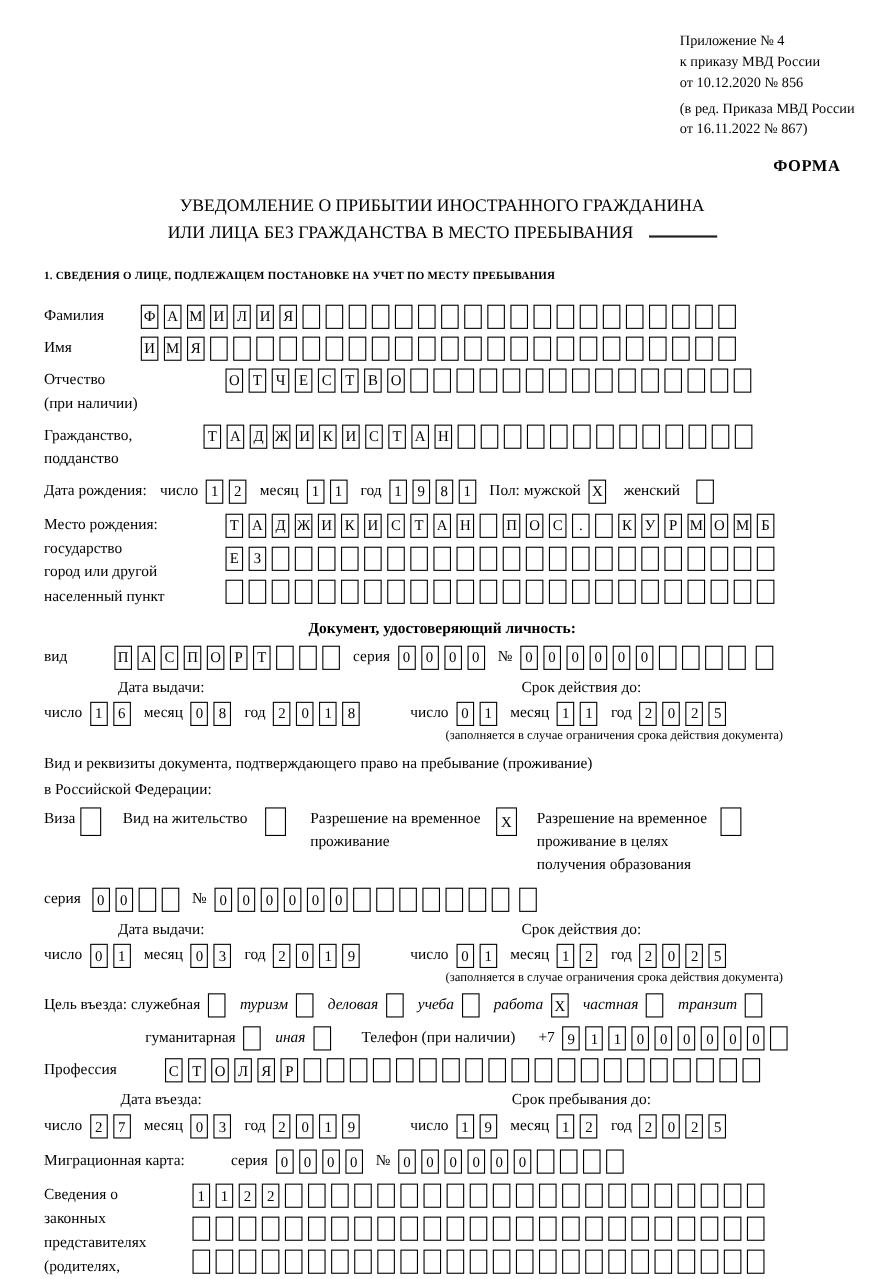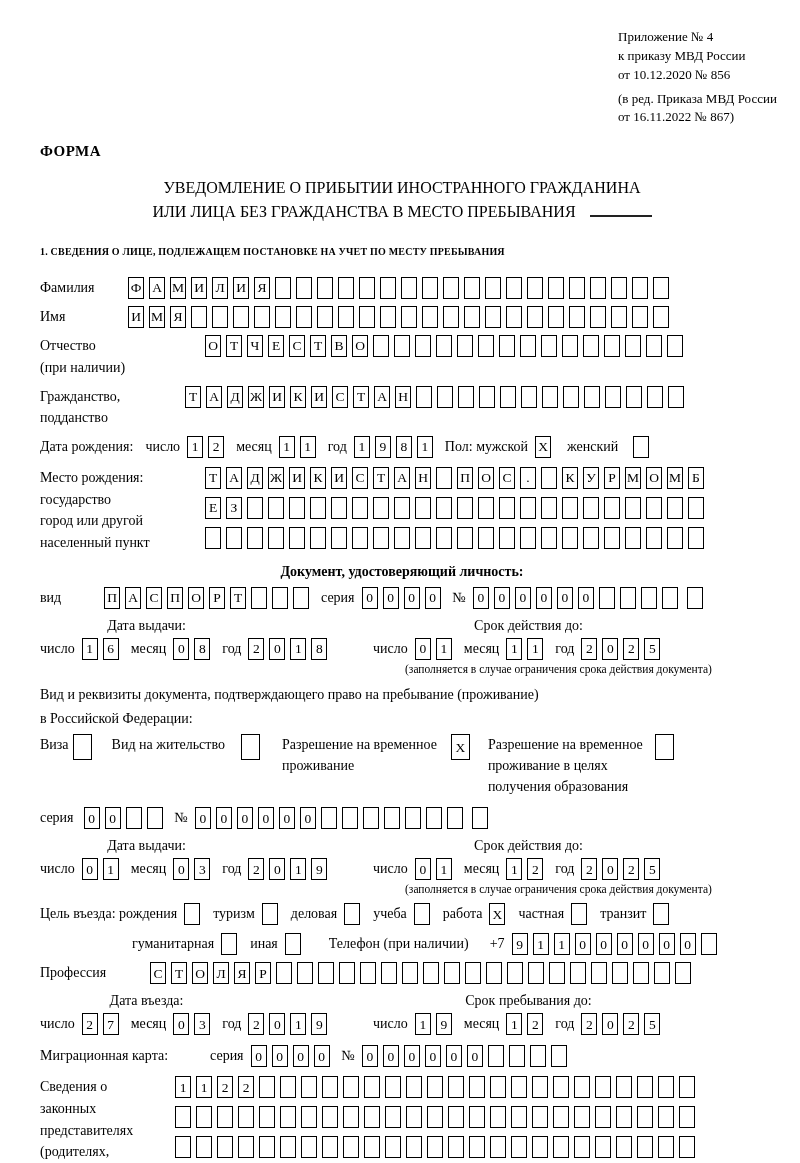--- a/index.html
+++ b/index.html
@@ -6,21 +6,21 @@
   html,body { background:#fff; }
   body {
     width:800px; height:1163px; overflow:hidden;
     color:#000; font-family:"Liberation Serif", serif; font-size:14px;
   }
   .page { padding:28px 36px 0 40px; }
 
   
   .appendix { margin-left:578px; font-size:13px; line-height:1.45; white-space:nowrap; }
   .appendix .amend { margin-top:5px; }
-  .forma { text-align:left; font-weight:bold; font-size:15px; margin-top:16px; letter-spacing:0.5px; }
+  .forma { text-align:right; font-weight:bold; font-size:15px; margin-top:16px; letter-spacing:0.5px; }
 
   .title { text-align:center; font-weight:normal; font-size:16px; line-height:1.5; margin-top:16px; }
   .title-underline { display:inline-block; width:62px; border-bottom:2.5px solid #222; height:0.95em; margin-left:14px; }
 
   .section { font-weight:bold; font-size:10px; margin-top:22px; letter-spacing:0.2px; }
 
   
   .row { display:flex; align-items:center; margin-top:7px; }
   .row.top { align-items:flex-start; }
   .lbl { font-size:14px; flex-shrink:0; line-height:1.55; }
@@ -62,21 +62,21 @@
 
   .permit-intro { margin-top:8px; line-height:1.7; font-size:14px; }
 
   .cbrow { display:flex; align-items:flex-start; margin-top:4px; }
   .cbitem { display:flex; align-items:flex-start; }
   .cbtext { font-size:14px; line-height:1.5; }
   .cbitem .boxes { margin-left:10px; margin-top:0; }
 
   .purp { display:flex; align-items:center; margin-top:8px; flex-wrap:nowrap; }
   .purp .pl { margin-right:7px; white-space:nowrap; }
-  .purp .pgap { margin-left:13px; }
+  .purp .pgap { margin-left:13px;font-style:italic; }
   .indent2 { margin-left:92px; }
 </style>
 </head>
 <body>
 
 <div class="page">
 
   <div class="appendix">
     <div>Приложение № 4</div>
     <div>к приказу МВД России</div>
@@ -542,21 +542,21 @@
             <span class="cell">0</span>
             <span class="cell">2</span>
             <span class="cell">5</span>
           </span>
       </div>
       <div class="dnote">(заполняется в случае ограничения срока действия документа)</div>
     </div>
   </div>
 
   <div class="purp">
-    <span class="pl">Цель въезда: рождения</span>
+    <span class="pl">Цель въезда: служебная</span>
     <span class="boxes">
         <span class="cell"></span>
       </span>
     <span class="pl pgap">туризм</span>
     <span class="boxes">
         <span class="cell"></span>
       </span>
     <span class="pl pgap">деловая</span>
     <span class="boxes">
         <span class="cell"></span>

